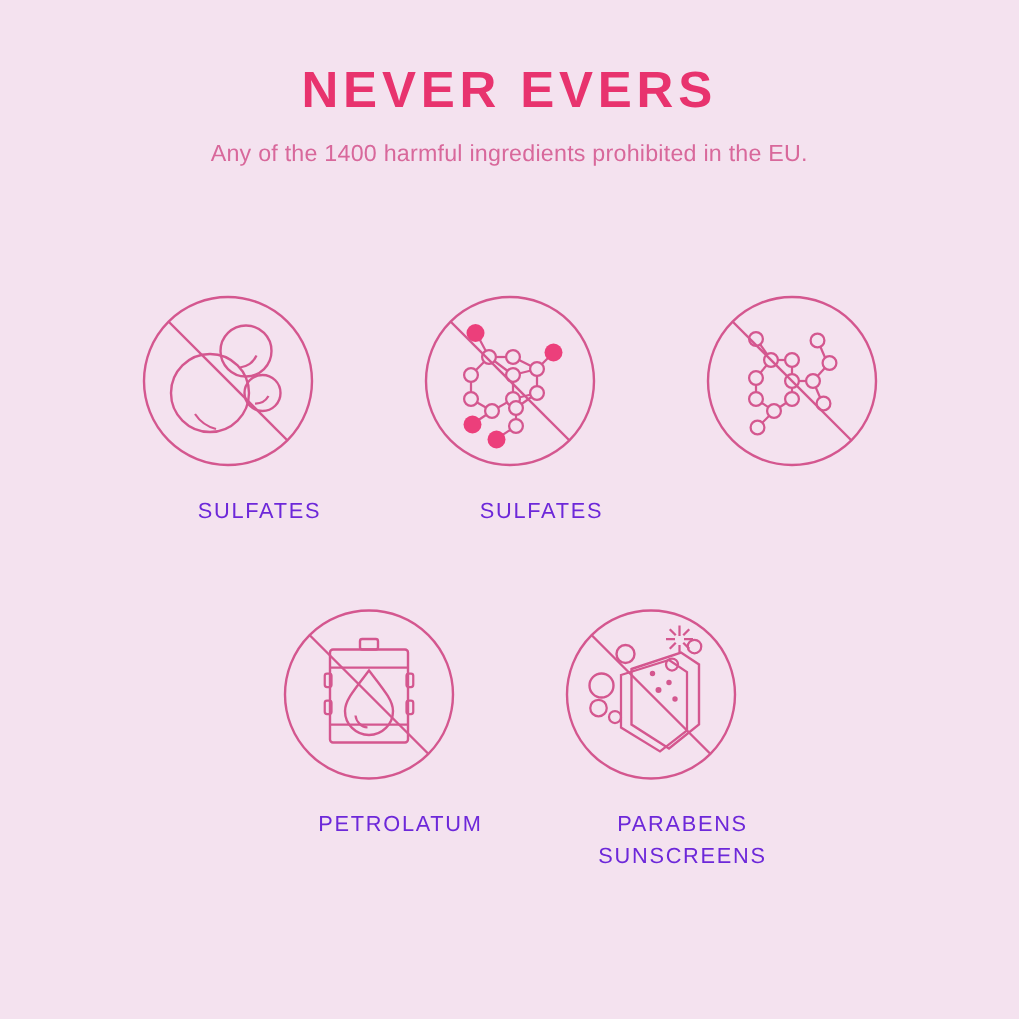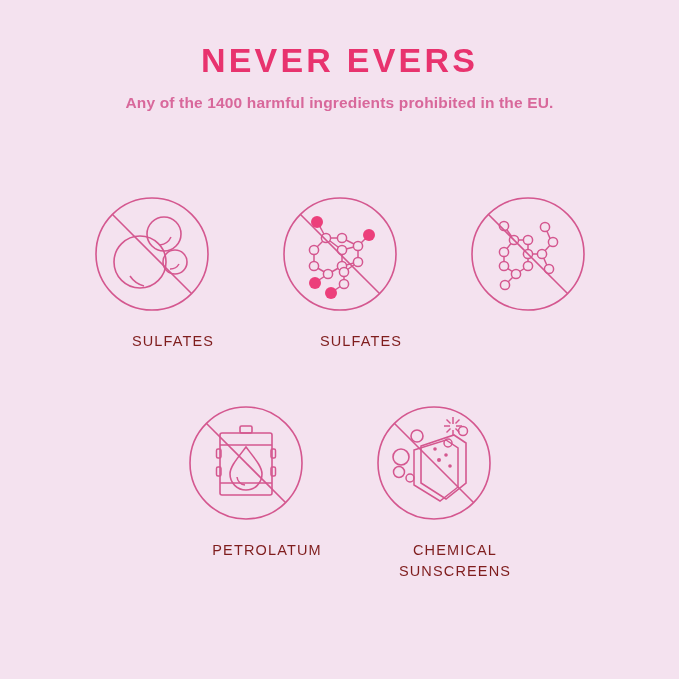--- a/index.html
+++ b/index.html
@@ -34,21 +34,21 @@
     font-weight: bold;
     letter-spacing: 3.2px;
     color: #e8336e;
     line-height: 1.1;
     margin: 0;
     text-transform: uppercase;
   }
   .subtitle {
     margin: 14px 0 0 0;
     font-size: 15.5px;
-    font-weight: bold;
+    font-weight: normal;
     letter-spacing: 0.15px;
     color: #d8689b;
     line-height: 1.3;
   }
 
   
   .grid {
     position: absolute;
     top: 196px;
     left: 0;
@@ -75,21 +75,21 @@
   }
   .icon-wrap svg {
     display: block;
     width: 116px;
     height: 116px;
   }
   .label {
     margin-top: 19px;
     font-size: 14.5px;
     letter-spacing: 1.15px;
-    color: #7f1d1d;
+    color: #6d28d9;
     text-align: center;
     line-height: 1.45;
     white-space: pre-line;
     margin-left: 43px;
   }
 
   .stroke { fill: none; stroke: #d4578f; stroke-width: 1.6; }
   .stroke-thin { fill: none; stroke: #d4578f; stroke-width: 1.5; }
   .node-hollow { fill: #f4e2ef; stroke: #d4578f; stroke-width: 1.5; }
   .node-filled { fill: #ec3f7b; stroke: none; }
@@ -252,20 +252,20 @@
             <circle class="stroke" cx="25" cy="52" r="8"></circle>
             <circle class="stroke-thin" cx="23" cy="67" r="5.5"></circle>
             <circle class="stroke-thin" cx="34" cy="73" r="4"></circle>
             <circle class="dot-filled" cx="59" cy="44" r="1.8"></circle>
             <circle class="dot-filled" cx="70" cy="50" r="1.8"></circle>
             <circle class="dot-filled" cx="63" cy="55" r="2"></circle>
             <circle class="dot-filled" cx="74" cy="61" r="1.8"></circle>
             <line class="stroke" x1="18.5" y1="18.5" x2="97.5" y2="97.5"></line>
           </svg>
         </span>
-        <div class="label">CHEMICAL
+        <div class="label">PARABENS
 SUNSCREENS</div>
       </div>
 
     </div>
 
   </div>
 </div>
 
 </body></html>

